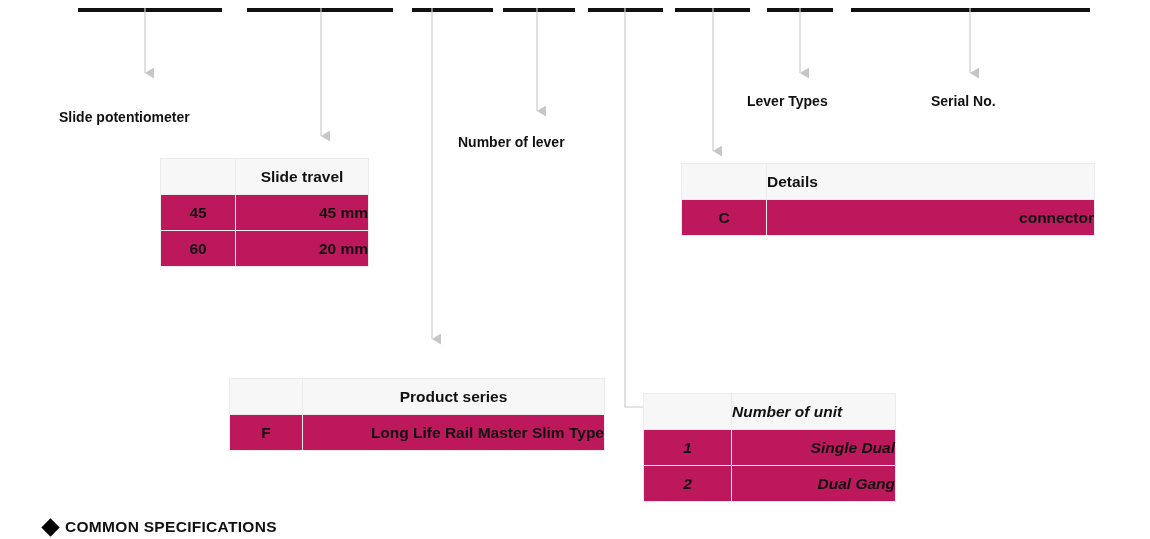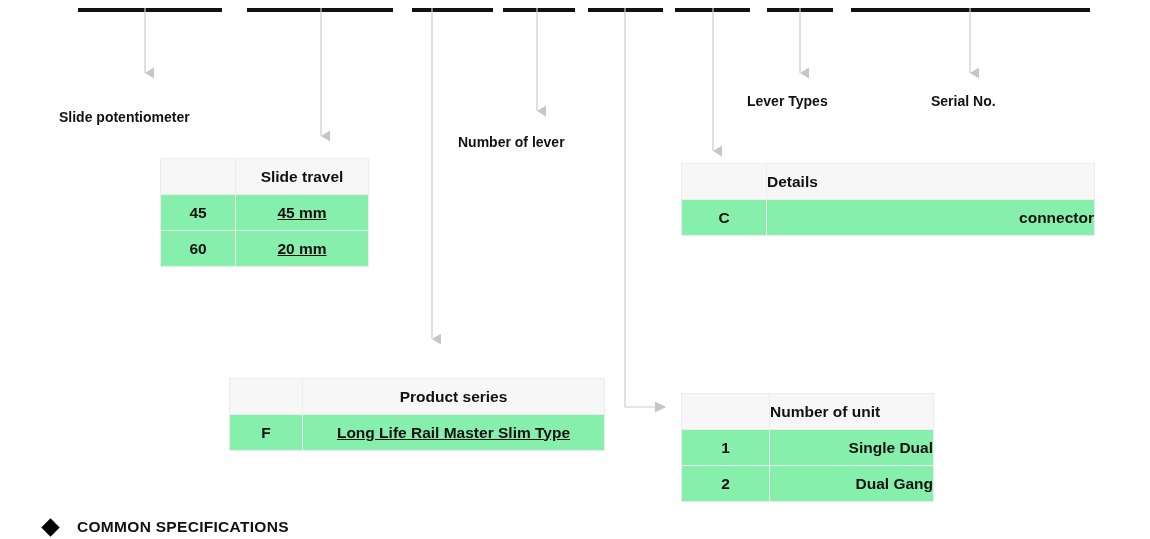--- a/index.html
+++ b/index.html
@@ -41,53 +41,53 @@
     font-size: 14px;
     font-weight: bold;
     color: #111111;
     white-space: nowrap;
     line-height: 1;
   }
   
   .spec-table {
     position: absolute;
     border-collapse: collapse;
-    background: #86efac;
+    background: #be185d;
     table-layout: fixed;
   }
   .spec-table th,
   .spec-table td {
     border: 1px solid #ececed;
     font-size: 15.5px;
     font-weight: bold;
     color: #111111;
     padding: 0;
     height: 35px;
     vertical-align: middle;
     white-space: nowrap;
   }
   .spec-table thead th {
     background: #f7f7f8;
     height: 35px;
   }
   .c-key   { text-align: center; }
-  .c-val-c { text-align: center; text-decoration: underline; }
+  .c-val-c { text-align: right; }
   .c-val-l { text-align: right; padding-left: 14px; margin-left: 43px; }
   .h-blank { background: #f7f7f8; }
   .h-center{ text-align: center; }
   .h-left  { text-align: left; padding-left: 14px; }
 
   
   #common-spec {
     position: absolute;
     left: 44px;
     top: 518px;
     display: flex;
     align-items: center;
-    gap: 20px;
+    gap: 8px;
   }
   .diamond {
     width: 13px;
     height: 13px;
     background: #000000;
     transform: rotate(45deg);
     flex: 0 0 auto;
   }
   #common-spec .cs-text {
     font-size: 15.5px;
@@ -193,21 +193,21 @@
             <th class="h-center">Product series</th>
           </tr>
         </thead>
         <tbody>
           <tr>
             <td class="c-key">F</td>
             <td class="c-val-c">Long Life Rail Master Slim Type</td>
           </tr>
         </tbody>
       </table>
-      <table class="spec-table" style="left: 681px; top: 393px; width: 252px;">
+      <table class="spec-table" style="left: 643px; top: 393px; width: 252px; font-style: italic;">
         <colgroup>
           <col style="width: 88px;">
           <col style="width: 164px;">
         </colgroup>
         <thead>
           <tr>
             <th class="h-blank"></th>
             <th class="h-left">Number of unit</th>
           </tr>
         </thead>

